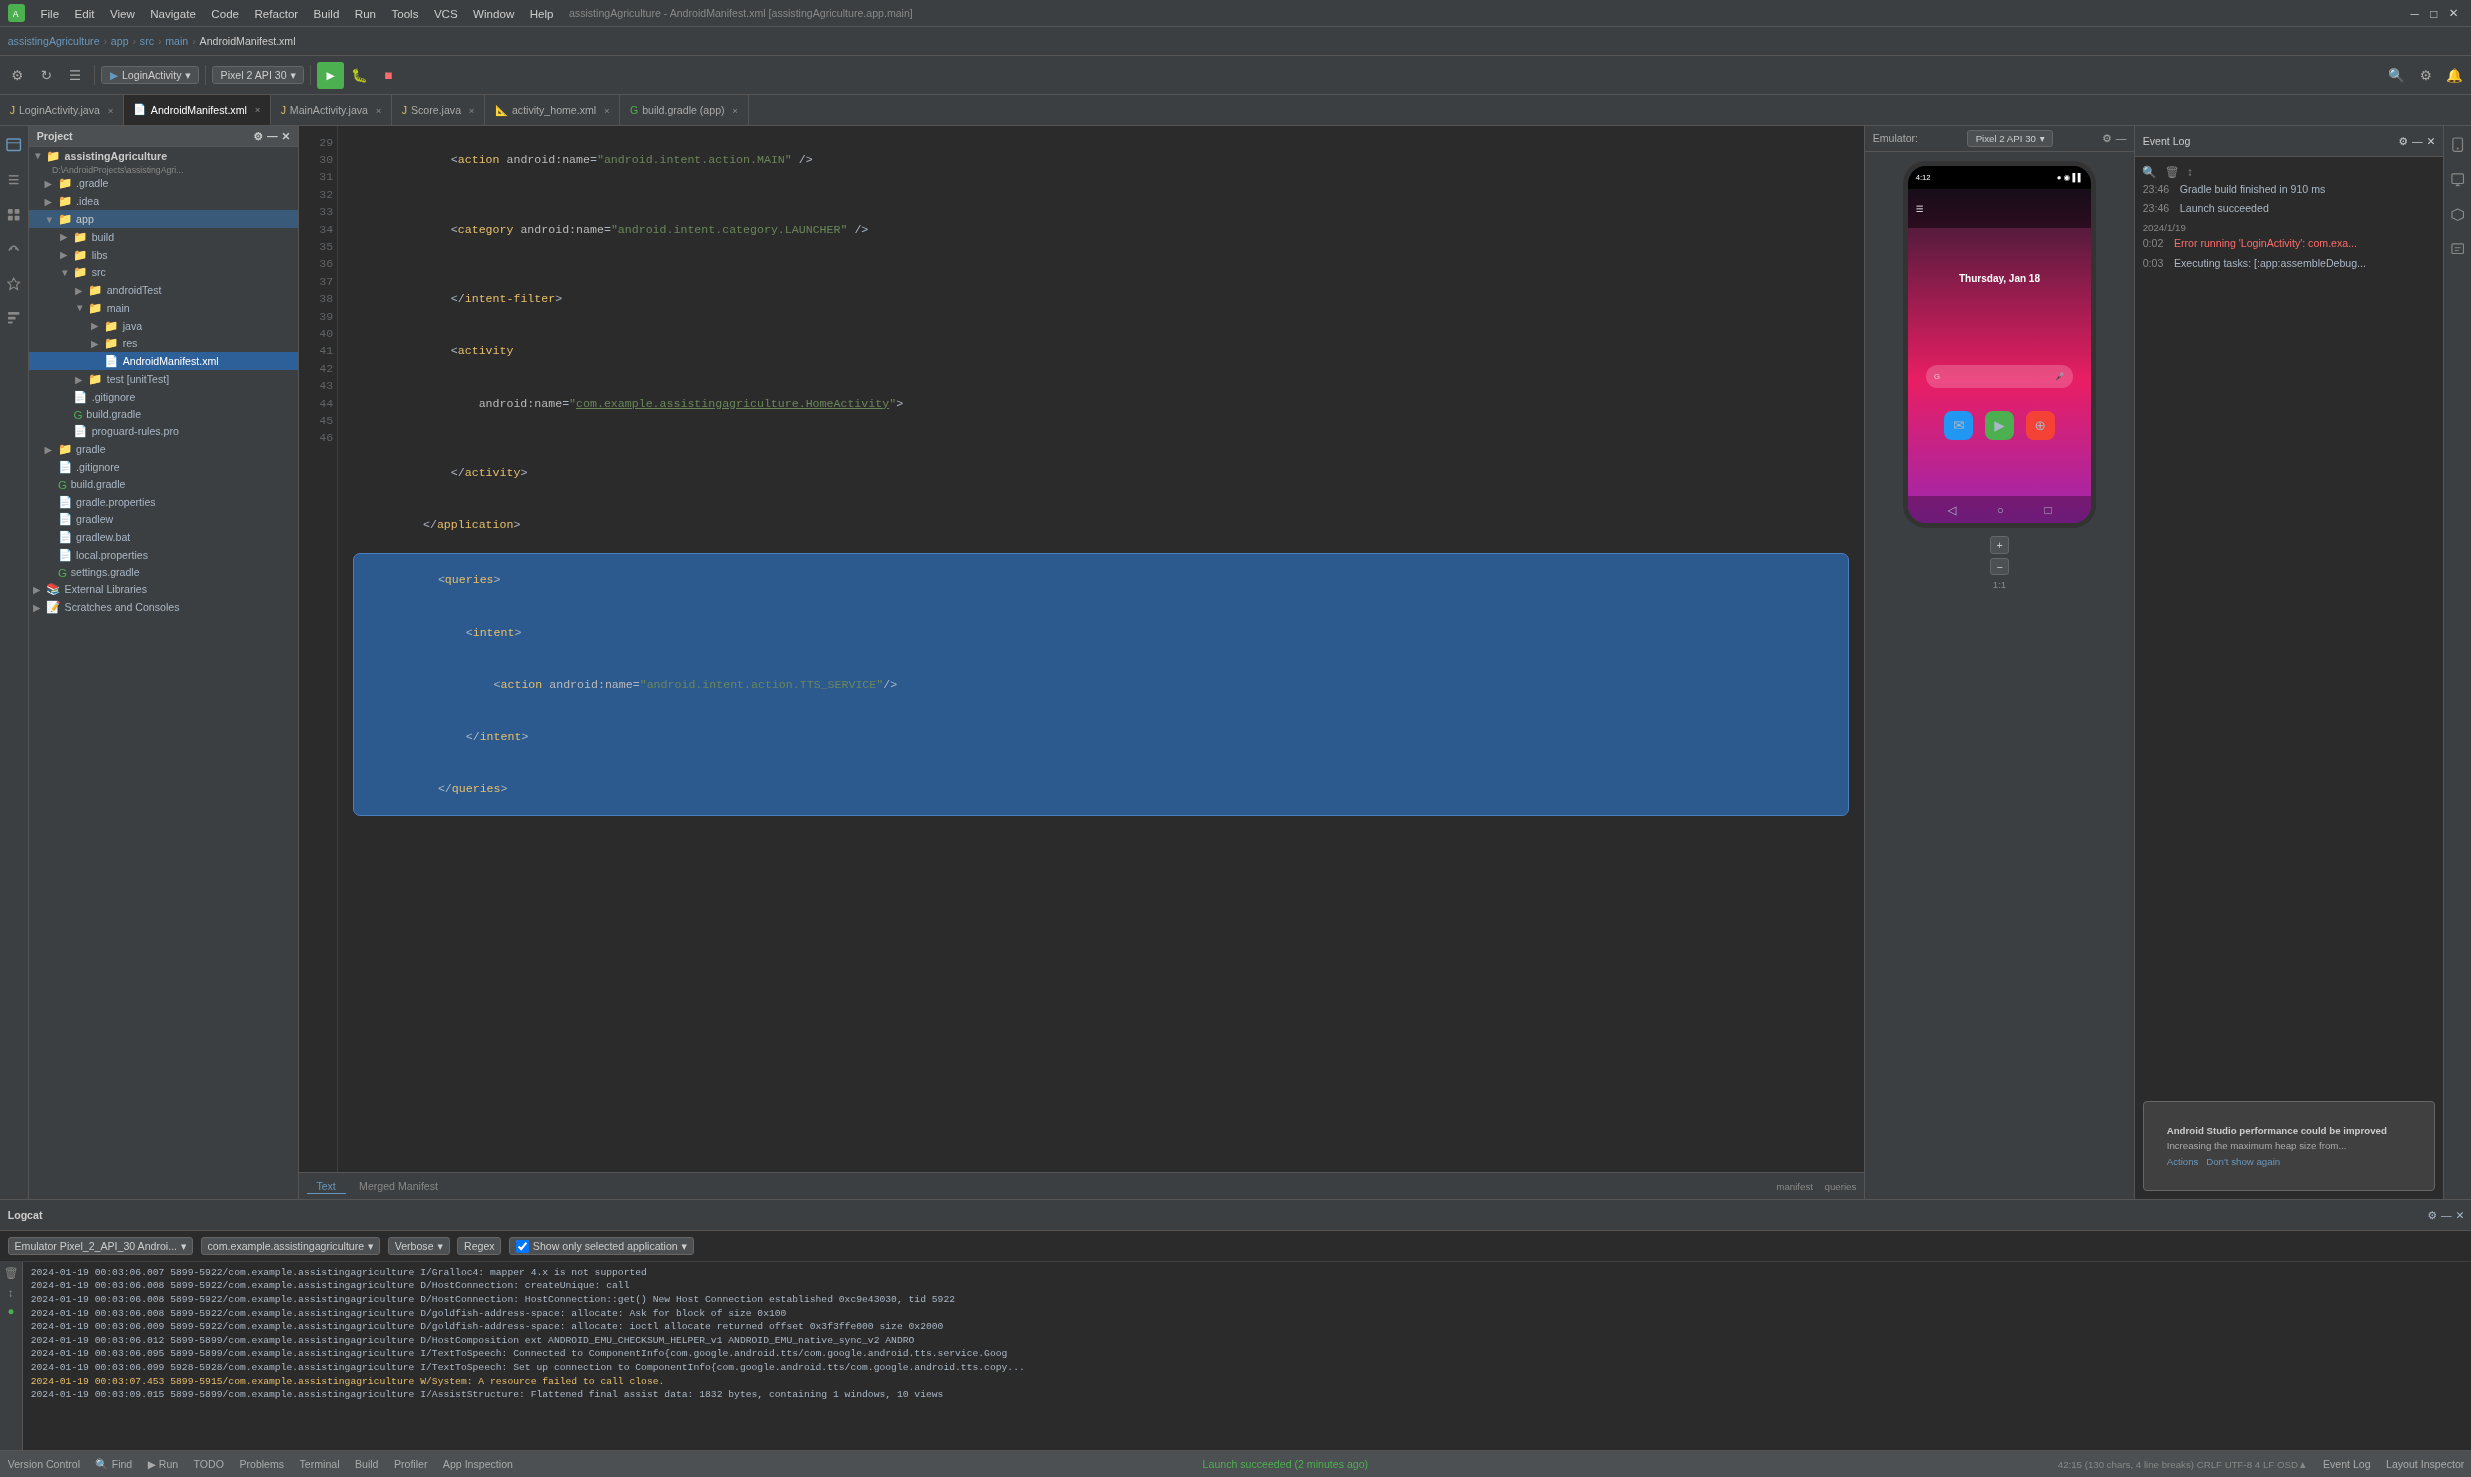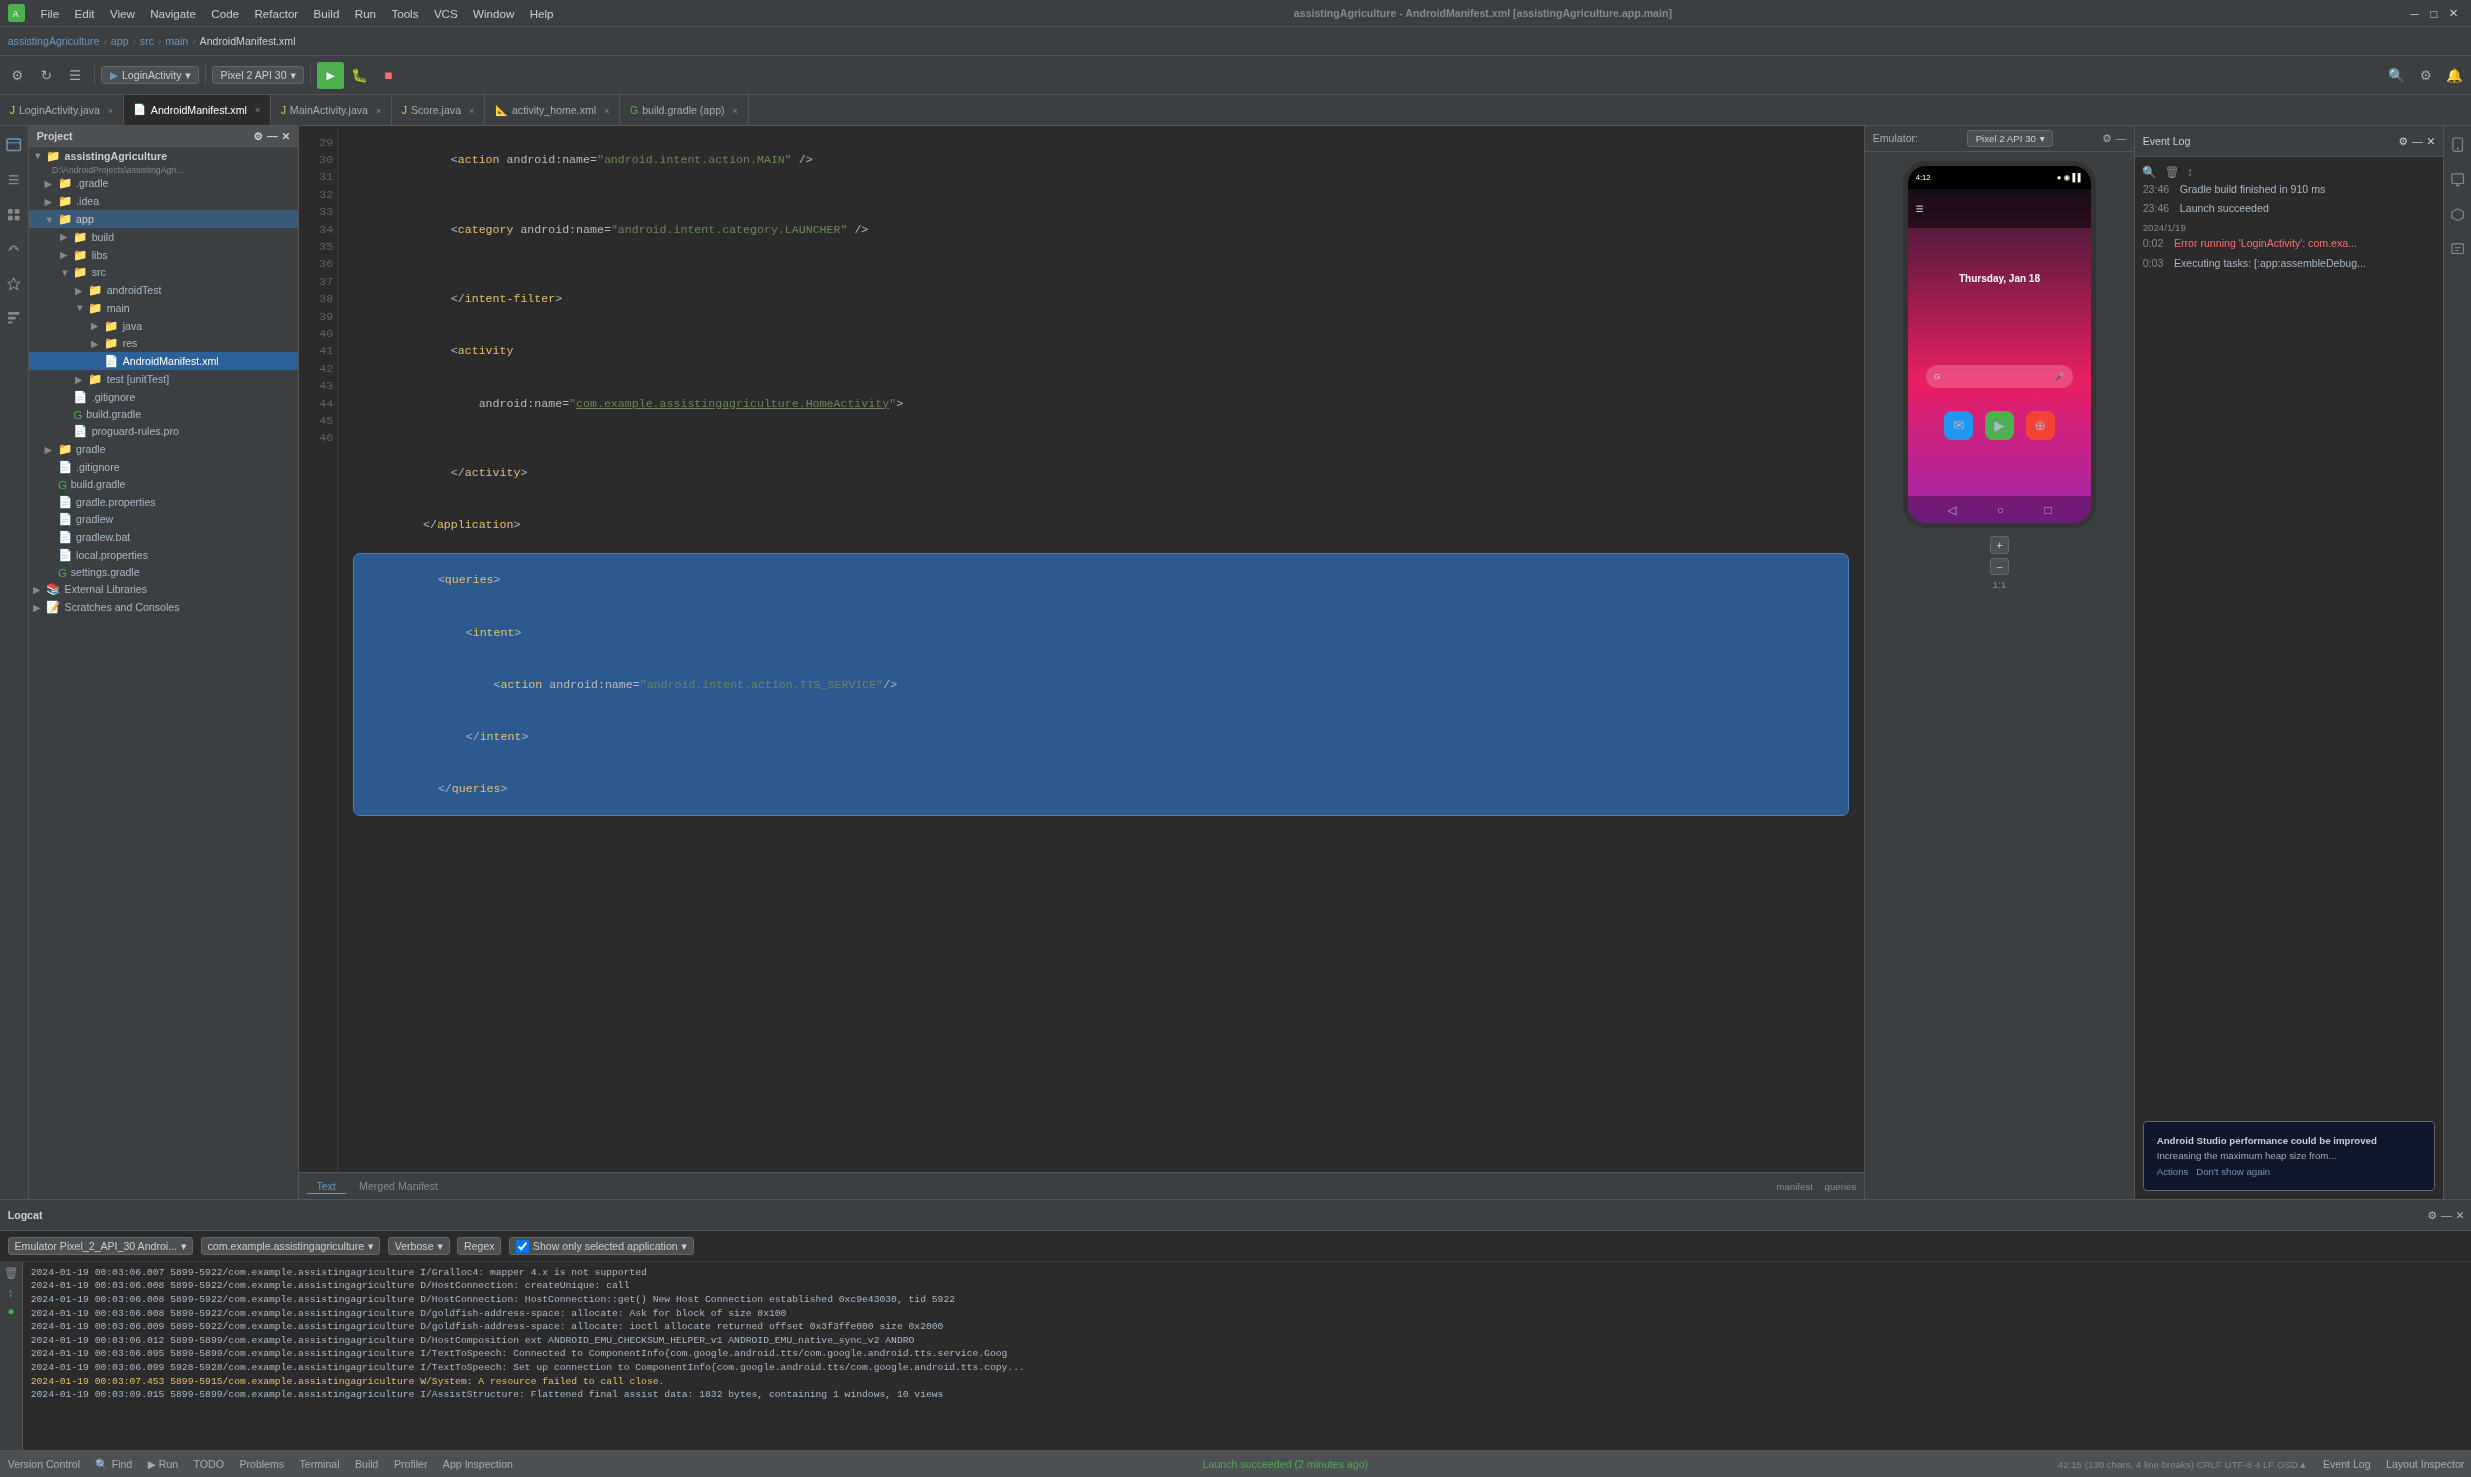--- a/index.html
+++ b/index.html
@@ -380,24 +380,24 @@
       flex: 1;
       padding: 7.7px;
       font-size: 10.6px;
       overflow-y: auto;
     }
     .event-entry { margin-bottom: 7.7px; color: #a9b7c6; }
     .event-entry .time { color: #888; }
     .event-entry .error { color: #ff6b6b; }
     .event-entry .success { color: #a9b7c6; }
     .notification-banner {
-      background: #0f172a;
+      background: #404040;
       border: 1px solid #666;
       border-radius: 3.9px;
-      padding: 13px;
+      padding: 23px;
       margin: 7.7px;
       font-size: 9.7px;
     }
     .notification-title { color: #ccc; font-weight: bold; margin-bottom: 3.9px; }
     .notification-body { color: #aaa; }
     .notification-actions { display: flex; gap: 7.7px; margin-top: 5.8px; }
     .notification-link { color: #6897bb; cursor: pointer; }
 
     
     .status-bar {
@@ -467,21 +467,21 @@
   <span>View</span>
   <span>Navigate</span>
   <span>Code</span>
   <span>Refactor</span>
   <span>Build</span>
   <span>Run</span>
   <span>Tools</span>
   <span>VCS</span>
   <span>Window</span>
   <span>Help</span>
-  <span style="flex:1; text-align:center; color:#888; font-size:10.6px;font-weight:bold;">assistingAgriculture - AndroidManifest.xml [assistingAgriculture.app.main]</span>
+  <span style="flex:1; text-align:left; color:#888; font-size:10.6px;">assistingAgriculture - AndroidManifest.xml [assistingAgriculture.app.main]</span>
   <span style="cursor:pointer;padding:1.9px 5.8px;">─</span>
   <span style="cursor:pointer;padding:1.9px 5.8px;">□</span>
   <span style="cursor:pointer;padding:1.9px 5.8px;">✕</span>
 </div>
 
 <div class="title-bar">
   <div class="breadcrumb">
     <span style="color:#6897bb;cursor:pointer;">assistingAgriculture</span>
     <span style="color:#666;">›</span>
     <span style="color:#6897bb;cursor:pointer;">app</span>

